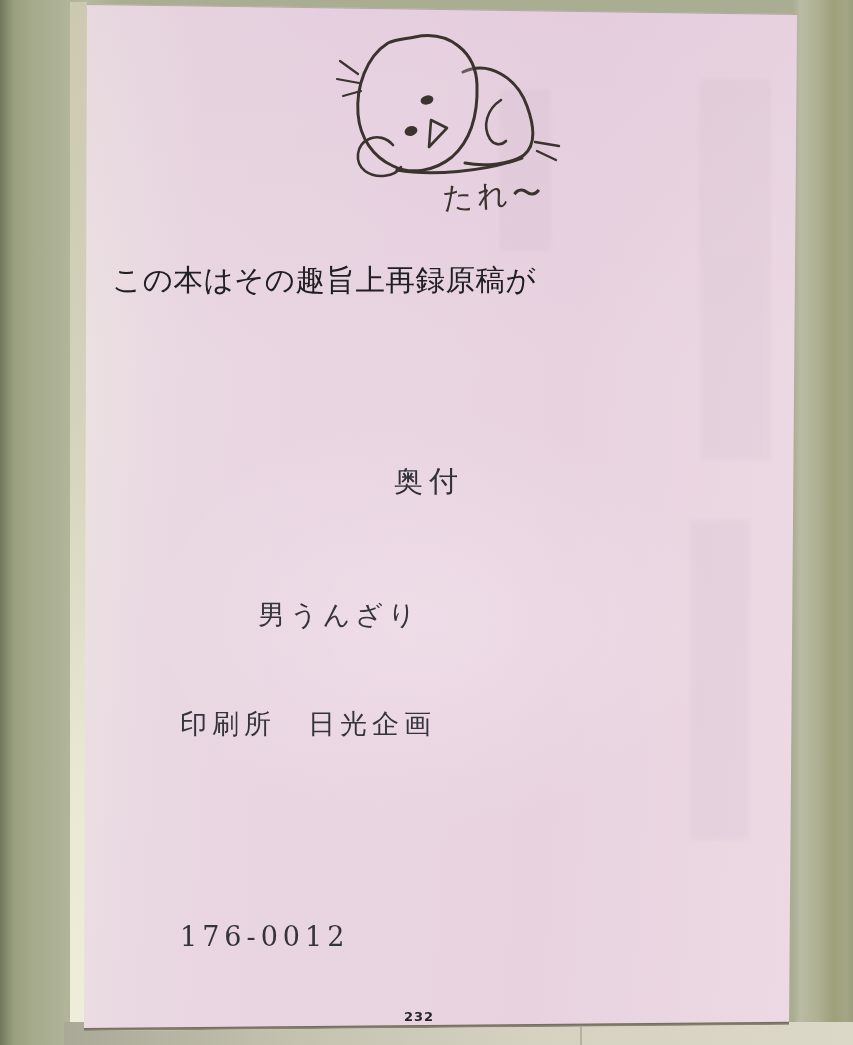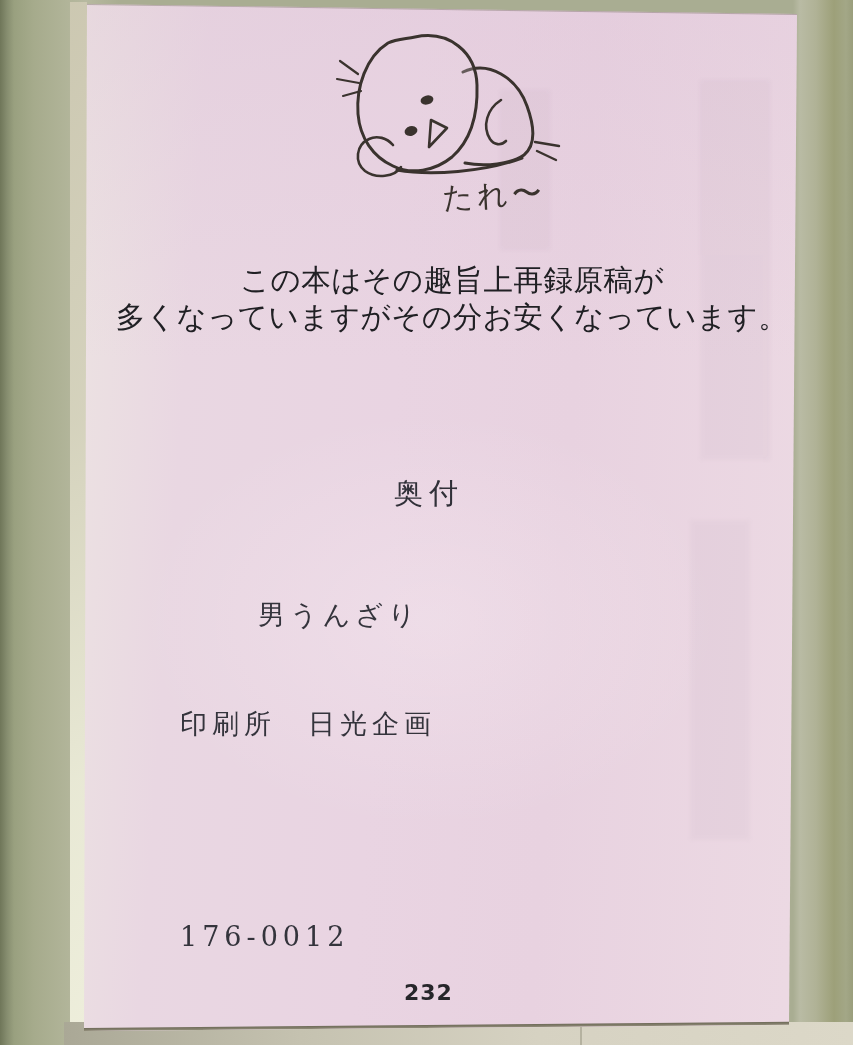--- a/index.html
+++ b/index.html
@@ -39,34 +39,34 @@
   .b1{left:700px;top:80px;width:70px;height:380px;}
   .b2{left:500px;top:90px;width:50px;height:160px;}
   .b3{left:690px;top:520px;width:60px;height:320px;}
 
   
   .doodle{position:absolute;left:325px;top:30px;width:260px;height:192px;}
 
   
   .notice{position:absolute;left:112px;top:262px;width:680px;
     font-family:"DejaVu Sans","Liberation Sans",sans-serif;
-    font-size:29.5px;line-height:37px;color:#202024;letter-spacing:.5px;text-align:center;}
+    font-size:29.5px;line-height:37px;color:#202024;letter-spacing:.5px;}
 
   
-  .okuzuke-title{position:absolute;left:394px;top:474px;font-size:29px;
+  .okuzuke-title{position:absolute;left:394px;top:462px;font-size:29px;
     letter-spacing:6px;color:#303038;}
   .colophon{position:absolute;left:180px;top:524px;font-size:27px;
     line-height:36.4px;color:#34343c;letter-spacing:5px;white-space:pre;}
   .contact{position:absolute;left:180px;top:846px;font-size:27px;
     line-height:36.6px;color:#34343c;letter-spacing:5px;white-space:pre;}
   .indent{padding-left:78px;}
 
-  .page-number{position:absolute;left:404px;top:980px;
+  .page-number{position:absolute;left:404px;top:1009px;
     font-family:"DejaVu Sans","Liberation Sans",sans-serif;
-    font-size:22px;font-weight:bold;letter-spacing:1px;color:#26262a;}
+    font-size:13px;font-weight:bold;letter-spacing:1px;color:#26262a;}
 </style>
 </head>
 <body>
 
 <div id="canvas">
 
   <div class="edge-sliver"></div>
   <div class="bottom-strip"></div>
   <div class="bottom-line"></div>
 
@@ -94,21 +94,20 @@
       <ellipse cx="102" cy="70" rx="6.5" ry="4.5" fill="#3a332e" stroke="none" transform="rotate(-15 102 70)"></ellipse>
       <ellipse cx="86" cy="101" rx="6.5" ry="4.8" fill="#3a332e" stroke="none" transform="rotate(-15 86 101)"></ellipse>
 
       <path d="M106 90 L122 98 L104 117 Z" stroke-width="2.6"></path>
 
       <text x="118" y="178" font-size="30" letter-spacing="4" fill="#3a332e" stroke="none" transform="rotate(-3 118 178)" font-family="&quot;DejaVu Sans&quot;,sans-serif">たれ〜</text>
     </svg>
 
     <div class="notice">
       <div>この本はその趣旨上再録原稿が</div>
-      <div>多くなっていますがその分お安くなっています。</div>
     </div>
 
     <div class="okuzuke-title">奥付</div>
 
     <div class="colophon">
       <div class="indent">男うんざり</div>
       <div>印刷所　日光企画</div>
       
       
       

